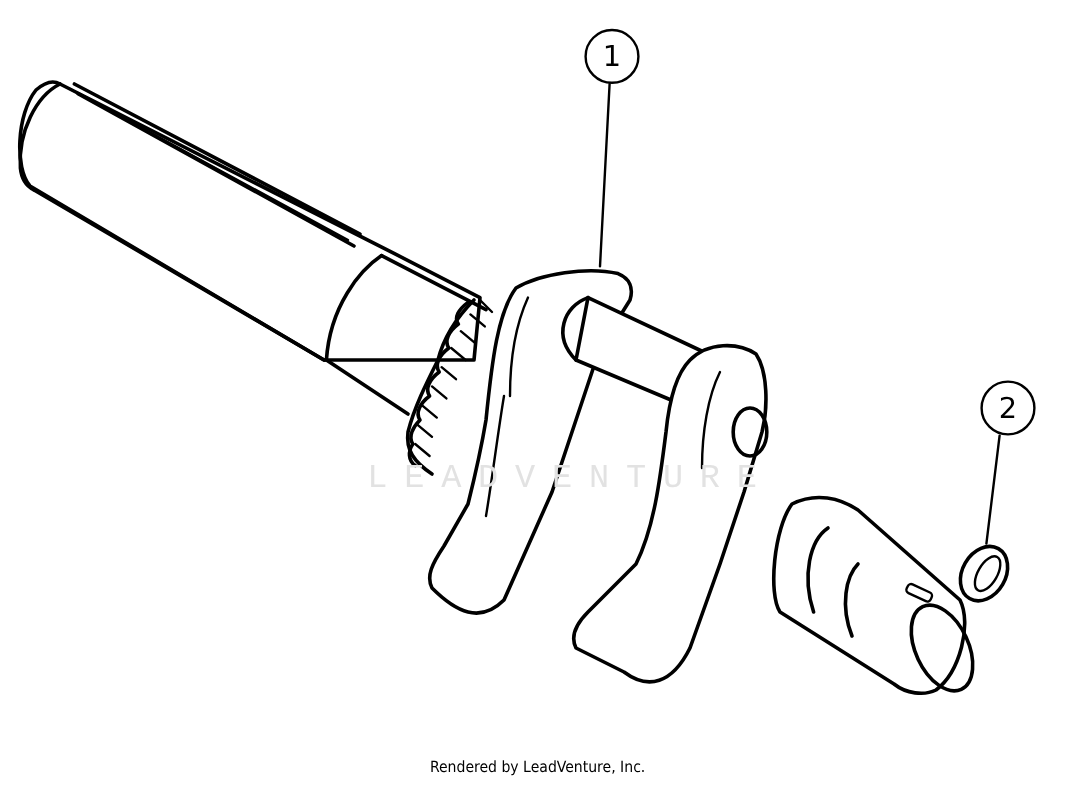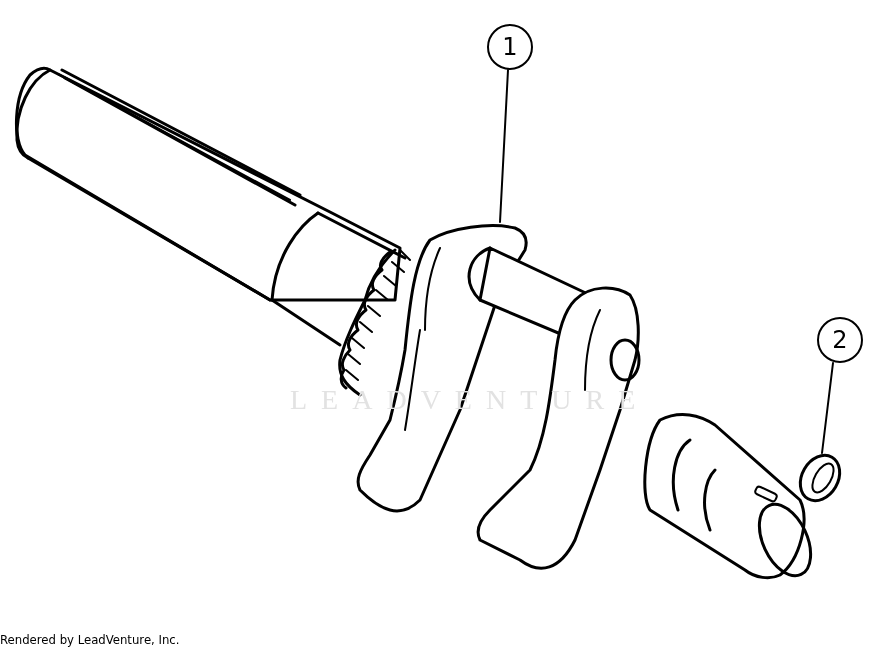--- a/index.html
+++ b/index.html
@@ -4,23 +4,23 @@
   <style>
     html, body { margin: 0; padding: 0; background: #ffffff; }
     body { width: 896px; height: 656px; position: relative; overflow: hidden;
            font-family: "DejaVu Sans", sans-serif; }
     #diagram { position: absolute; left: 0; top: 0; width: 896px; height: 656px; }
     .ln { fill: none; stroke: #000; stroke-width: 3; stroke-linecap: round; stroke-linejoin: round; }
     .ln2 { fill: none; stroke: #000; stroke-width: 2; stroke-linecap: round; stroke-linejoin: round; }
     .fill-w { fill: #fff; stroke: #000; stroke-width: 3; stroke-linejoin: round; }
     .callout-circle { fill: #fff; stroke: #000; stroke-width: 2; }
     .callout-num { font-family: "DejaVu Sans", sans-serif; font-size: 24px; fill: #000; text-anchor: middle; dominant-baseline: central; }
-    .watermark { position: absolute; left: 290px; top: 384px; font-family: Liberation Serif, serif;
+    .watermark { position: absolute; left: 306px; top: 384px; font-family: Liberation Mono, monospace;
                  font-size: 28px; letter-spacing: 14px; color: #e2e2e2; pointer-events: none; }
-    .footer { position: absolute; left: 0; width: 896px; top: 632px; text-align: left;
+    .footer { position: absolute; left: 0; width: 896px; top: 632px; text-align: center;
               font-family: "DejaVu Sans Condensed", "DejaVu Sans", sans-serif; font-size: 13px; color: #000; }
   </style>
 </head>
 <body>
 
 <svg id="diagram" viewBox="0 0 896 656" xmlns="http://www.w3.org/2000/svg">
 
   <g>
     <path class="fill-w" d="M50,70 L330,212 L400,248 L395,300 L270,300 L25,155 C12,140 14,95 30,75 C38,68 45,67 50,70 Z"></path>
     <path class="ln" d="M50,70 C30,80 15,110 17,140 C18,150 22,155 28,158"></path>

